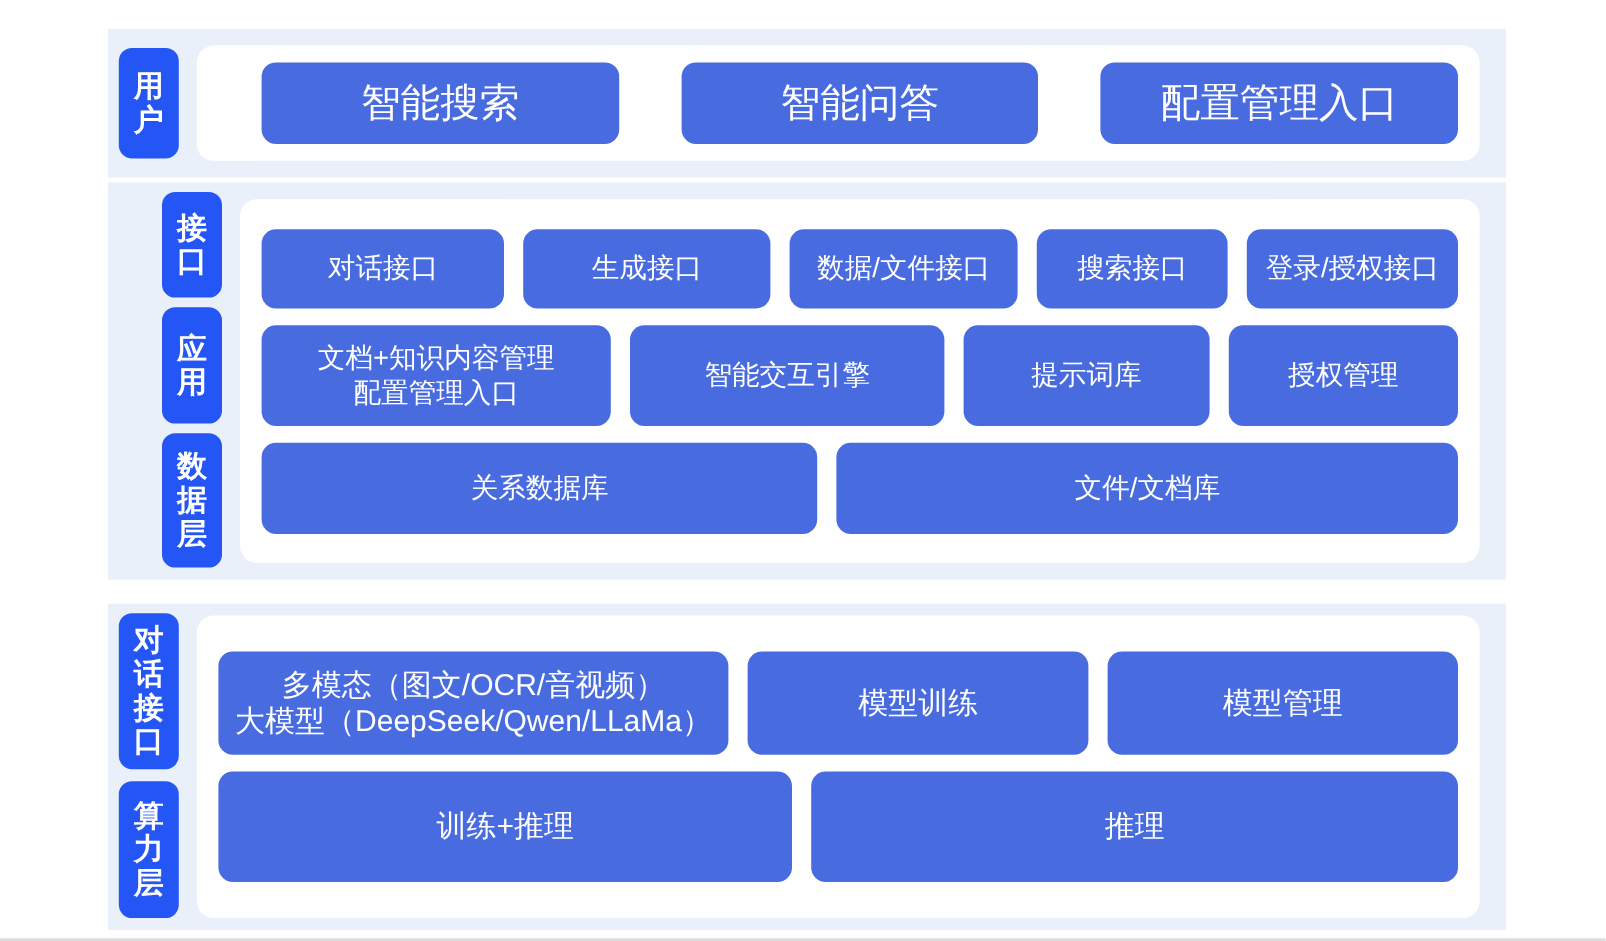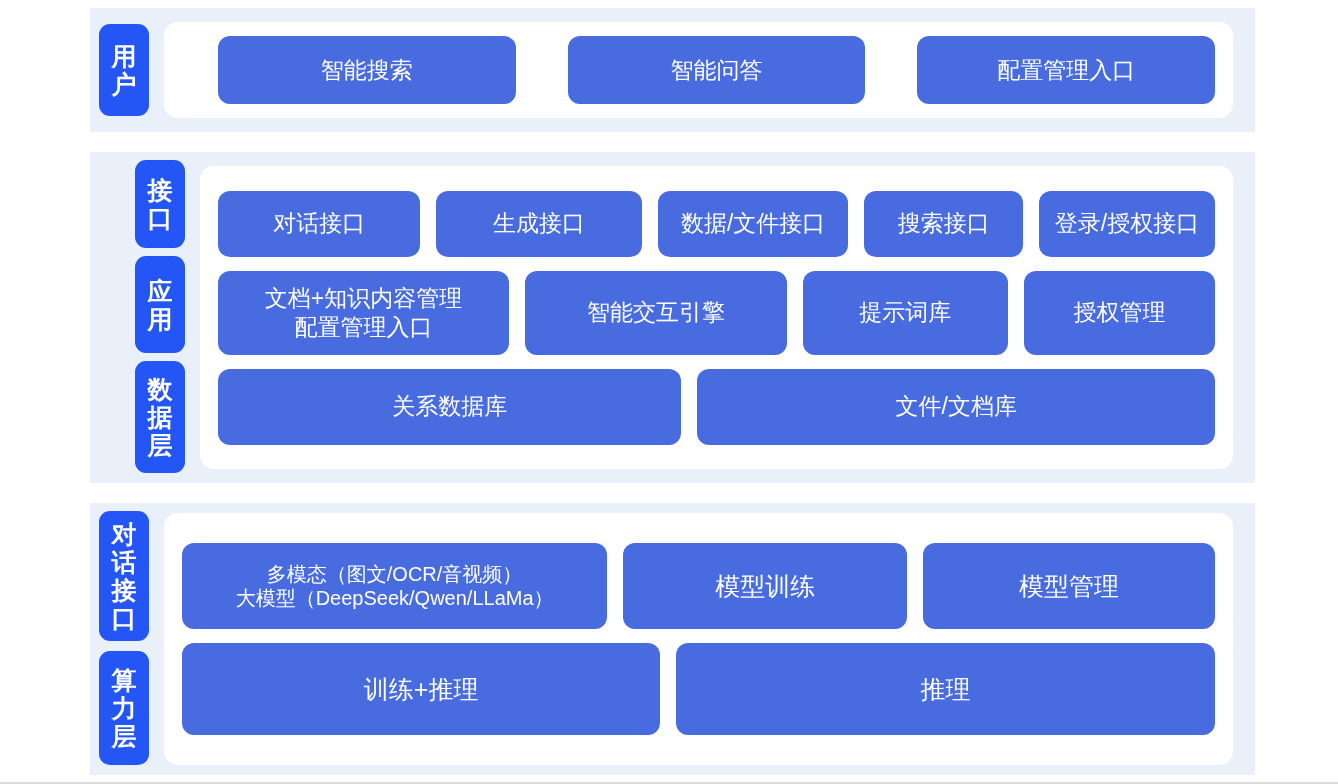--- a/index.html
+++ b/index.html
@@ -84,33 +84,33 @@
     align-items: center;
     justify-content: center;
     text-align: center;
     box-sizing: border-box;
     line-height: 1.22;
     padding: 0 6px;
   }
 
   
   #band-user {
-    top: 8px;
+    top: 24px;
     height: 124px;
   }
   #band-user .label-col { justify-content: center; }
   #band-user .layer-chip { height: 92px; }
   #band-user .card {
     margin: 14px 22px 14px 6px;
     padding: 0 18px;
   }
   #band-user .row { gap: 16px; }
   #band-user .node {
     height: 68px;
-    font-size: 23px;
+    font-size: 33px;
     flex: 1 1 0;
     margin-left: 36px;
   }
 
   
   #band-mid {
     top: 152px;
     height: 331px;
   }
   #band-mid .label-col {
@@ -180,21 +180,21 @@
 
   
   .node .lines {
     display: flex;
     flex-direction: column;
     align-items: center;
     justify-content: center;
   }
   .node .lines > span { display: block; white-space: nowrap; }
 
-  .node-multi-model .lines > span { font-size: 20px; }
+  .node-multi-model .lines > span { font-size: 25px; }
 
   
   #bottom-rule {
     position: absolute;
     left: 0;
     bottom: 0;
     width: 1338px;
     height: 2px;
     background: #d9d9d9;
   }

